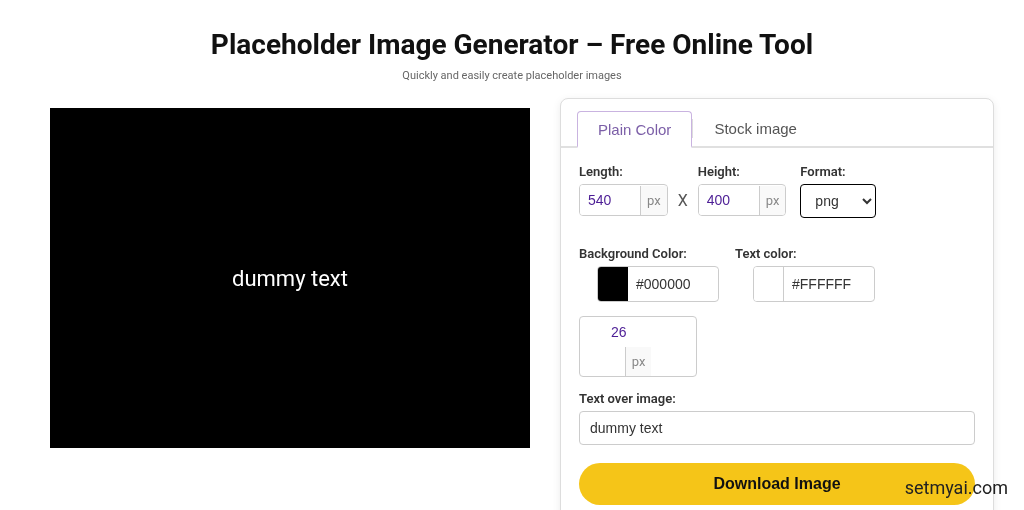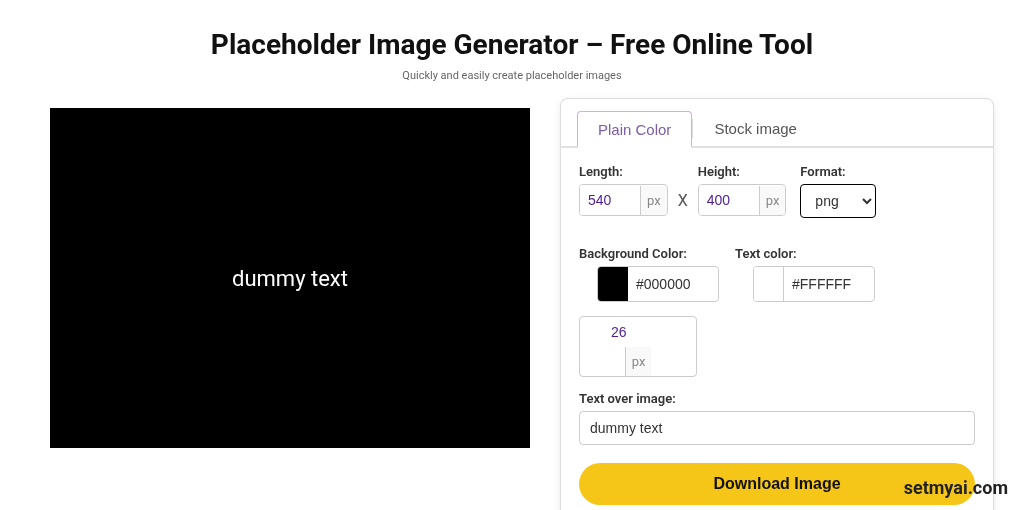--- a/index.html
+++ b/index.html
@@ -198,21 +198,21 @@
       border-radius: 25px;
       padding: 12px 20px;
       cursor: pointer;
       text-align: center;
     }
     .watermark {
       position: fixed;
       bottom: 12px;
       right: 16px;
       font-size: 18px;
-      font-weight: 700;
+      font-weight: 400;
       color: #222;
     }
     .size-row-combined {
       display: flex;
       gap: 6px;
       margin-bottom: 28px;
     }
   </style>
 </head>
 <body>

